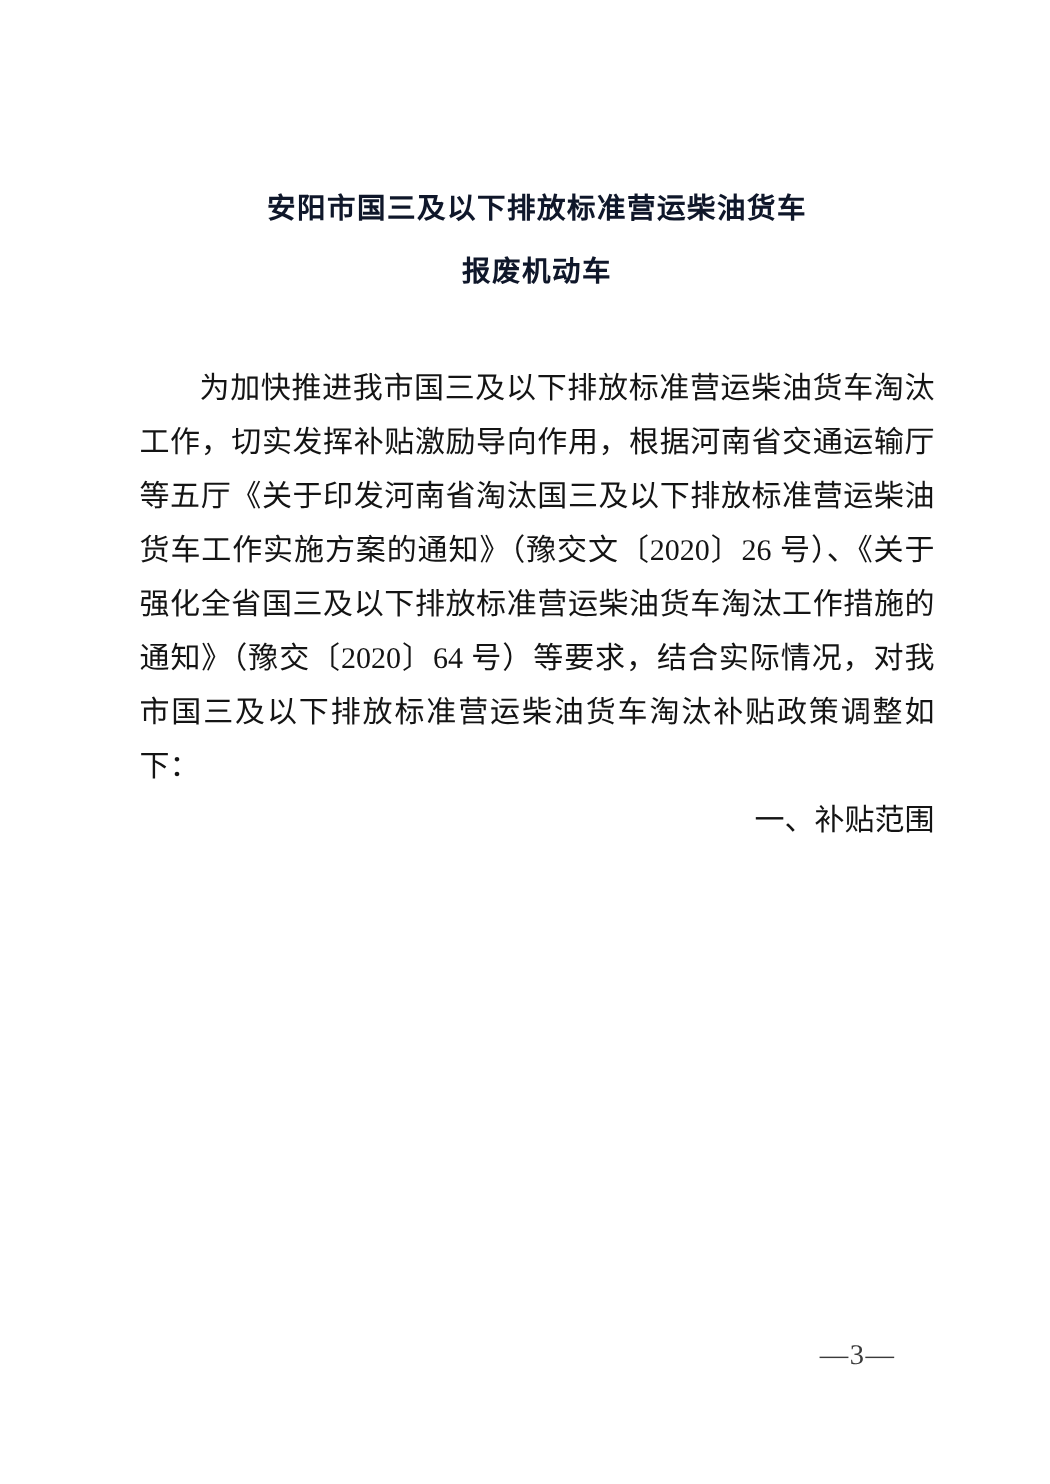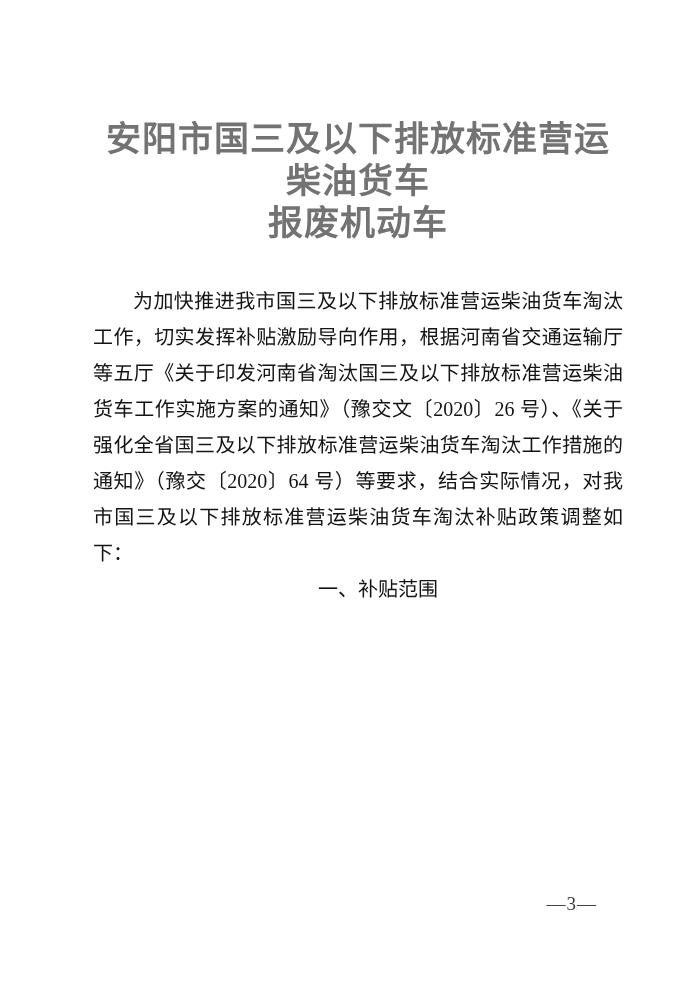--- a/index.html
+++ b/index.html
@@ -23,43 +23,43 @@
   .content {
     position: absolute;
     left: 93px;
     top: 0;
     width: 530px;
   }
   .doc-title {
     margin-top: 119px;
     text-align: center;
     font-weight: bold;
-    font-size: 35px;
+    font-size: 19px;
     line-height: 42px;
-    color: #737373;
+    color: #0f172a;
     letter-spacing: 1px;
   }
   .doc-title .title-line {
     display: block;
   }
   .doc-body {
     margin-top: 38px;
     font-size: 20px;
     line-height: 36px;
     text-align: justify;
     text-justify: inter-ideograph;
     color: #141414;
   }
   .doc-body p {
     margin: 0;
     padding: 0;
     text-indent: 2em;
   }
   .doc-body p.heading {
-    text-align: center;
+    text-align: right;
   }
   .page-number {
     position: absolute;
     top: 892px;
     right: 103px;
     font-size: 19px;
     line-height: 24px;
     color: #3a3a3a;
     letter-spacing: 1px;
   }

